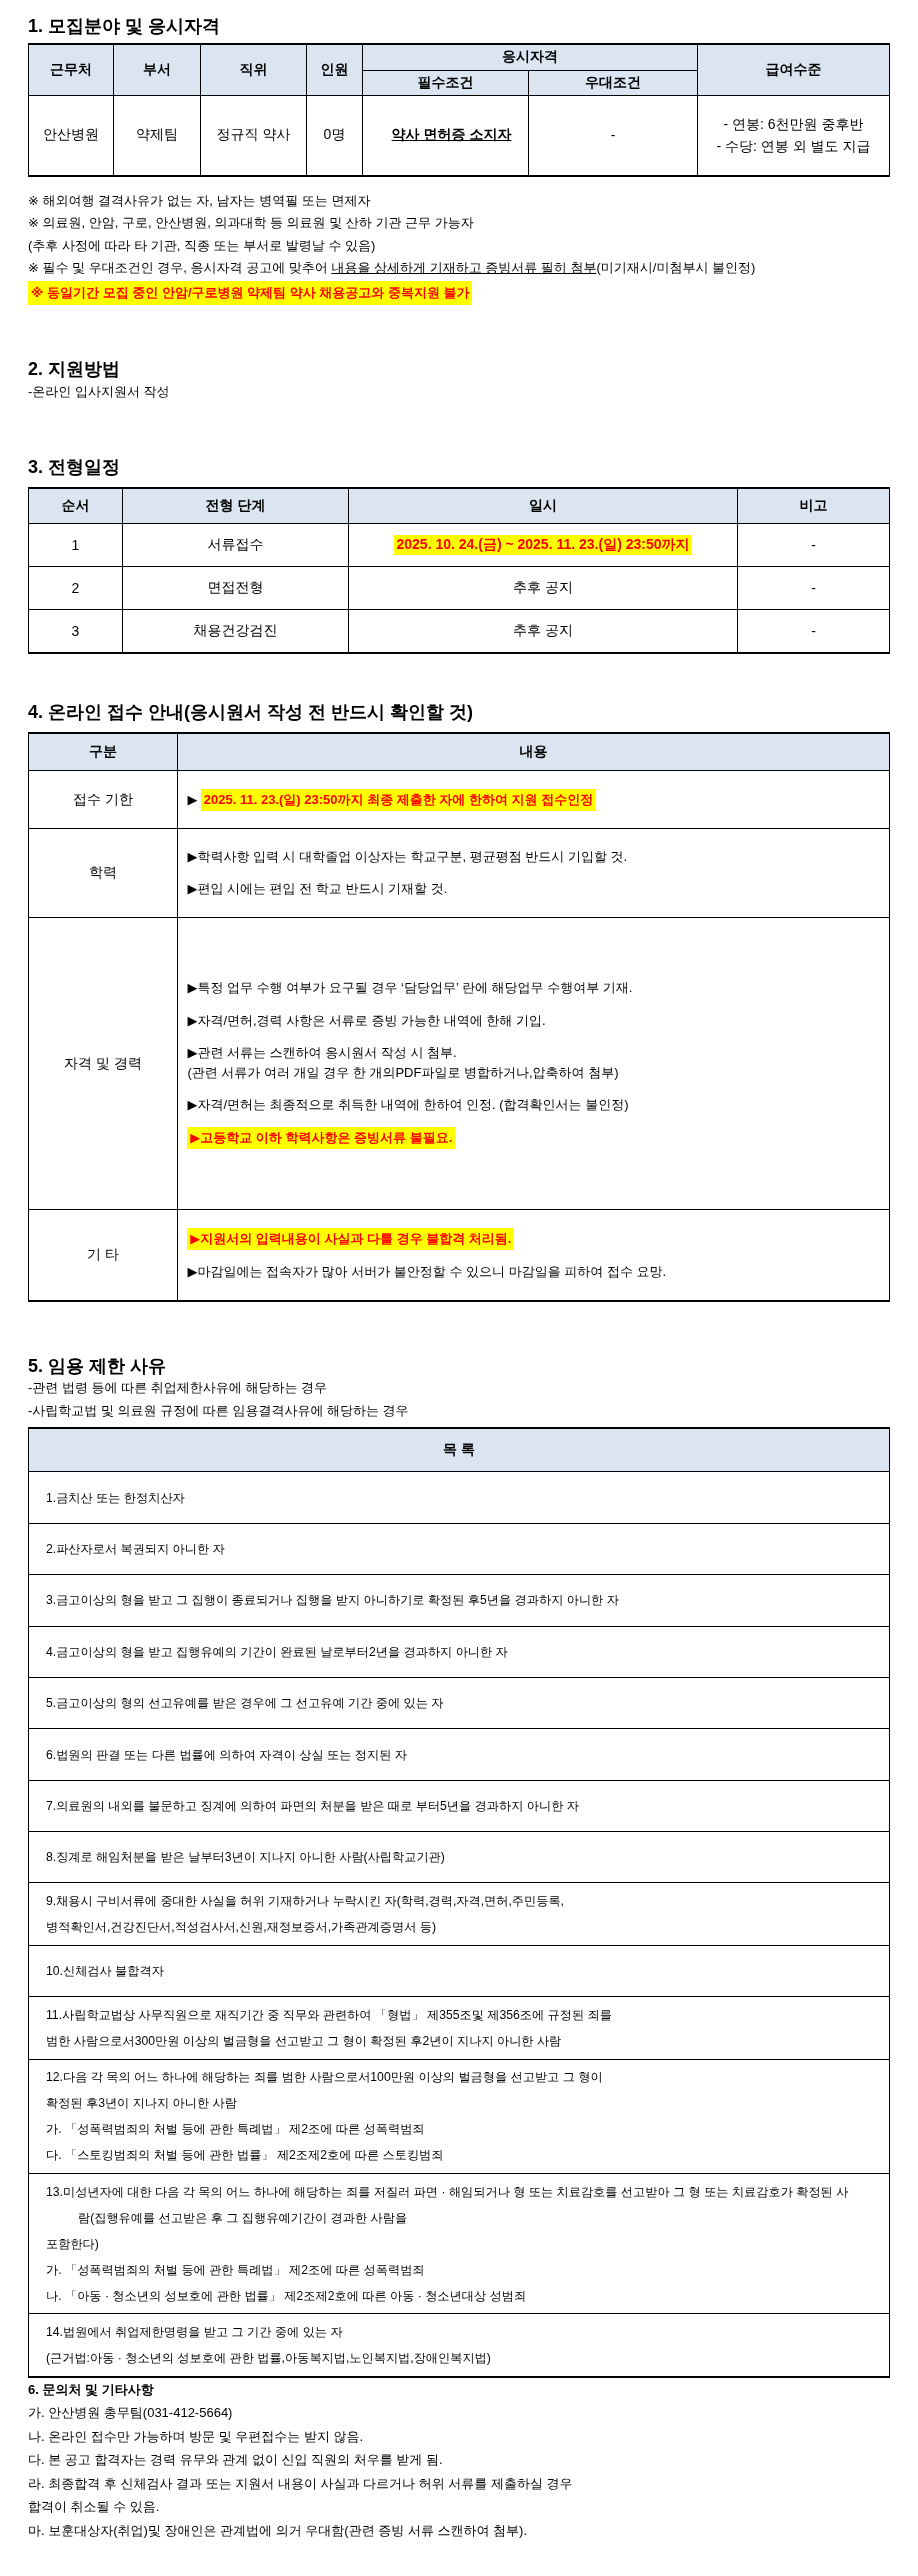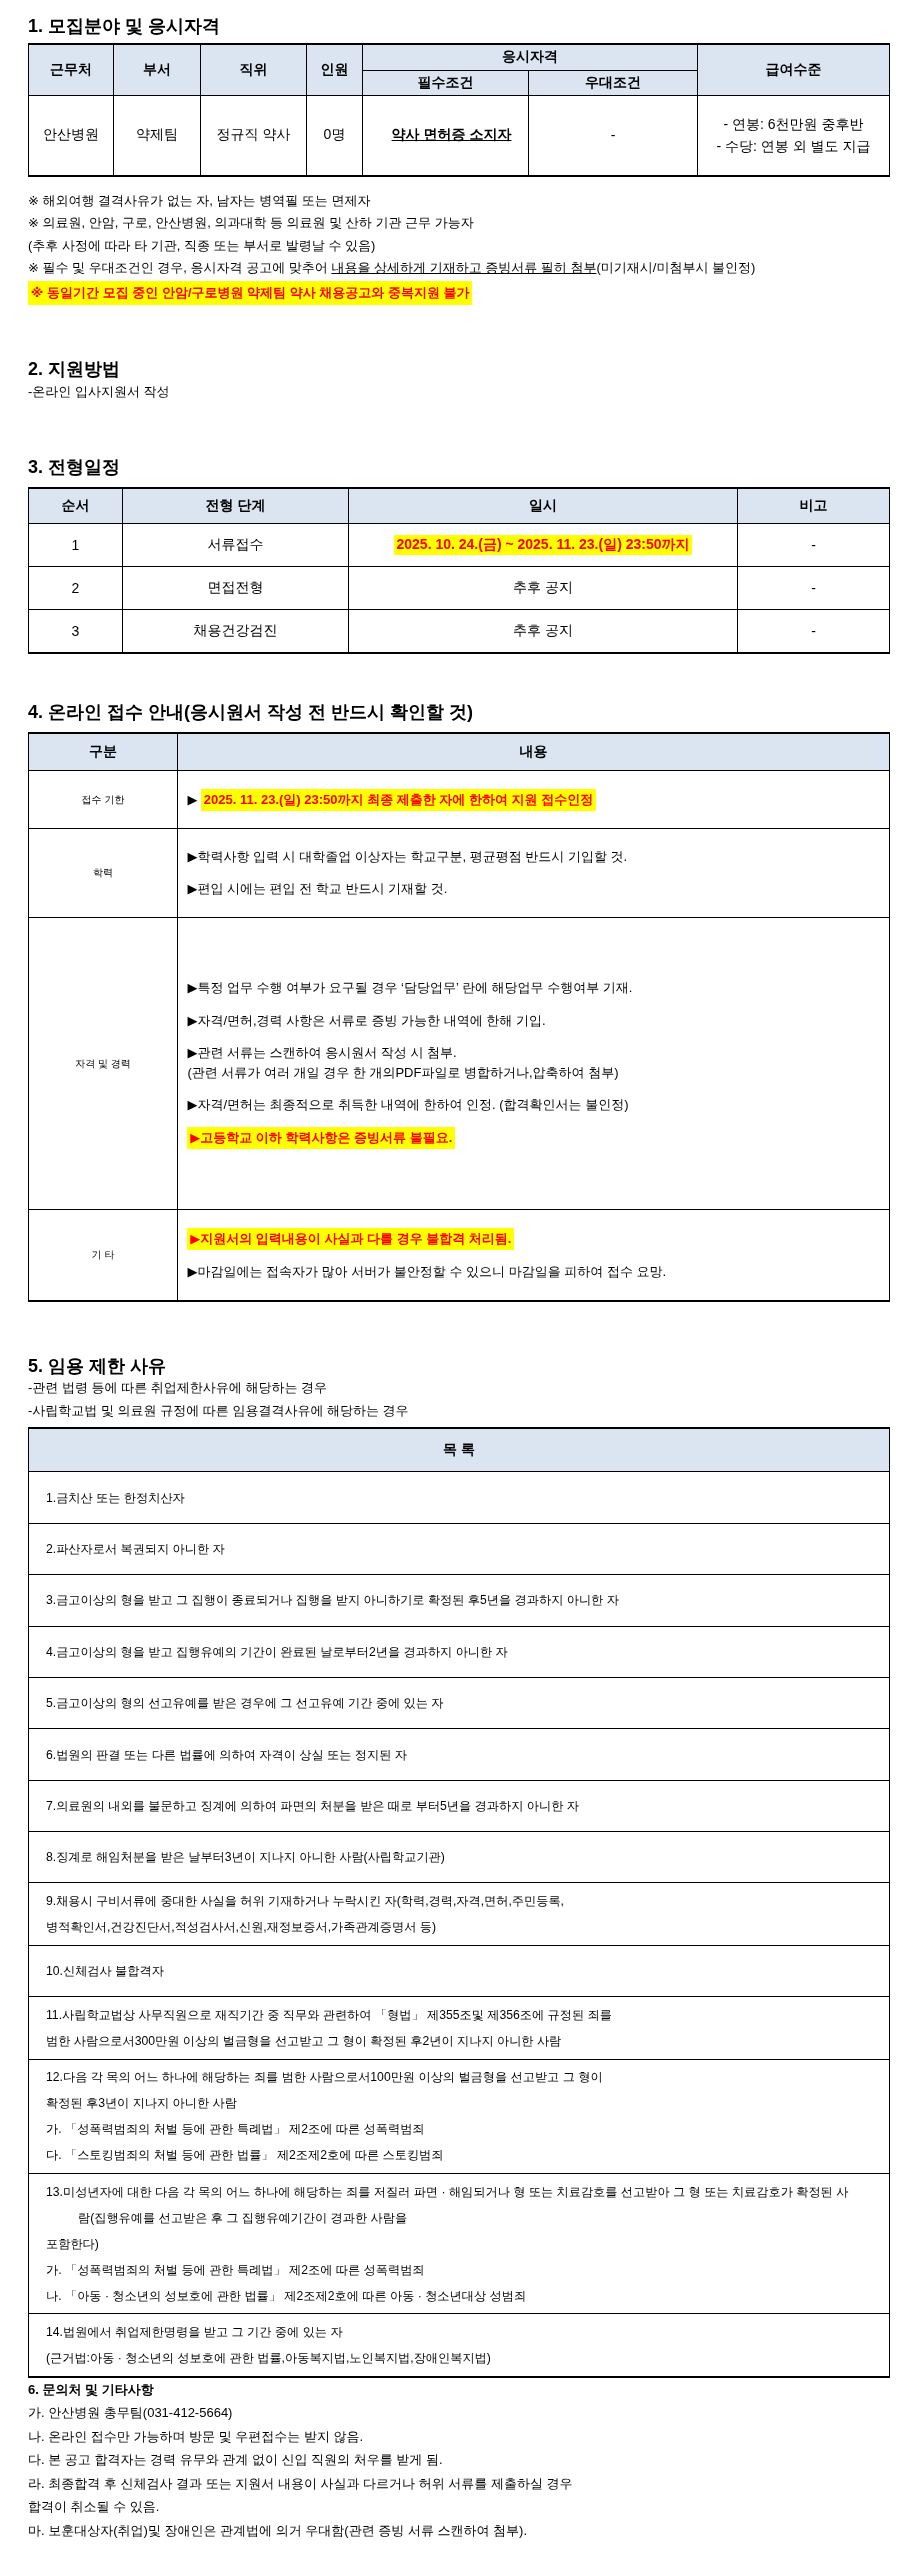--- a/index.html
+++ b/index.html
@@ -23,21 +23,21 @@
   
   .t1 tr.h1{height:26px;} .t1 tr.h2{height:25.4px;} .t1 tr.d{height:80px;}
   .t1 .salary div{line-height:22.6px;}
   .notes{margin-top:13px;}
   .notes p{margin:0;line-height:22.6px;font-size:13px;}
   .warn{display:inline-block;margin-top:0.9px;padding:0.9px 2.8px;}
   
   .t3 tr.h{height:36px;} .t3 tr.r{height:43px;}
   
   .t4 tr.h{height:37px;}
-  .t4 .label{font-size:10px;border-radius:12px;}
+  .t4 .label{font-size:14px;border-radius:12px;}
   .t4 .content{text-align:left;padding:5.6px 9.4px;font-size:13px;}
   .t4 .grp{margin:12.2px 0;line-height:20px;}
   .t4 .r-deadline{height:53px;} .t4 .r-edu{height:75px;}
   .t4 .r-career{height:292px;} .t4 .r-etc{height:68px;}
   .hl-line{display:inline-block;padding:0.9px 2.8px;}
   
   .list{border-top:2.8px solid #000;border-bottom:2.8px solid #000;
         border-left:0.9px solid #000;border-right:0.9px solid #000;margin-top:4.7px;}
   .list-header{background:#dbe5f1;text-align:center;font-weight:bold;
         font-size:14px;padding:12.2px 0;border-bottom:0.9px solid #000;}

